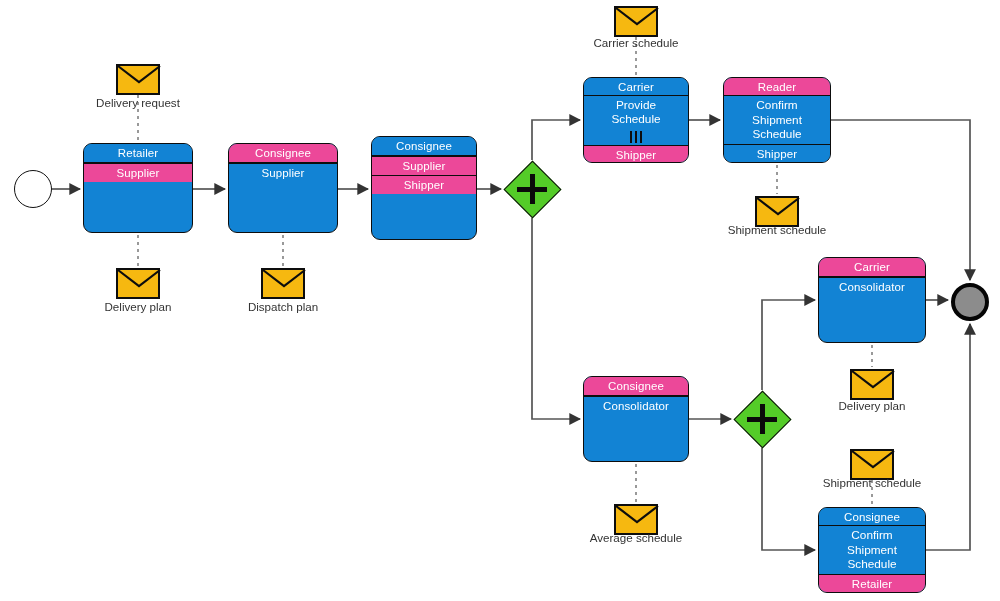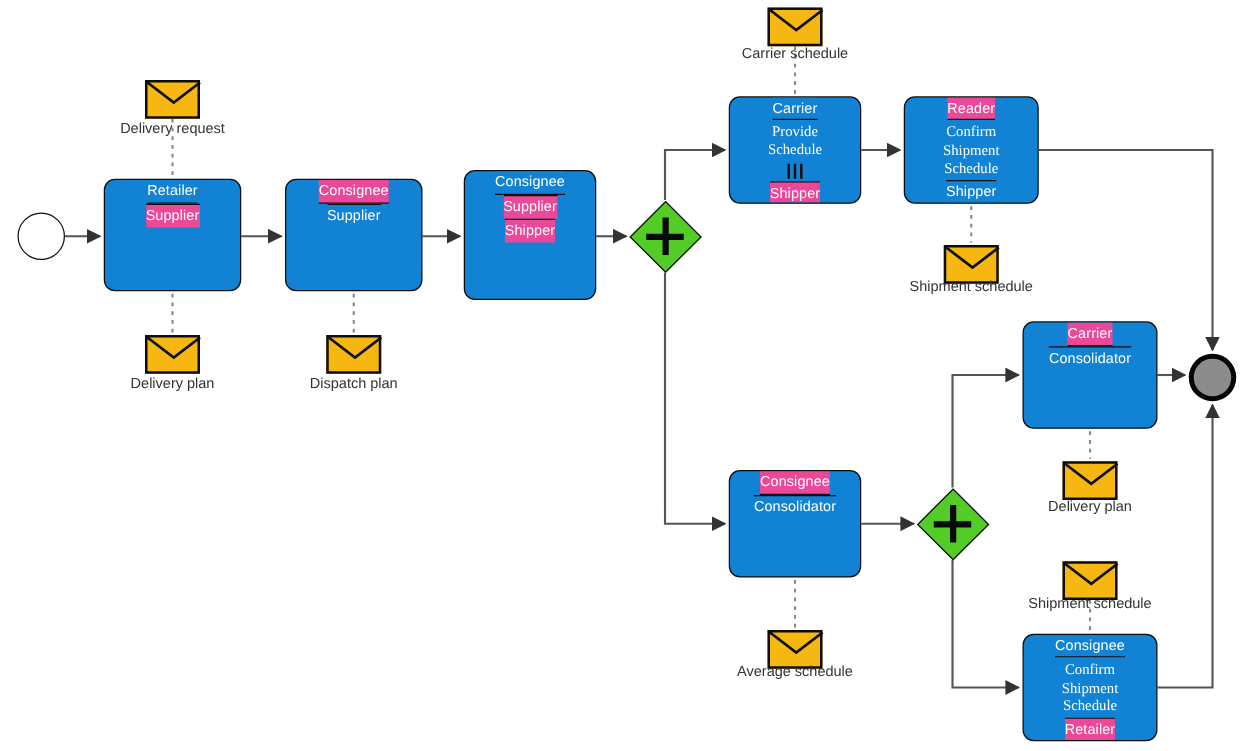--- a/index.html
+++ b/index.html
@@ -31,21 +31,20 @@
   .task {
     position: absolute;
     box-sizing: border-box;
     border: 1.6px solid #0d0d0d;
     border-radius: 9px;
     background: #1283D4;
     overflow: hidden;
     display: flex;
     flex-direction: column;
     box-shadow: 0 0 0 0 rgba(0,0,0,0);
-    align-items: center;
   }
   .lane {
     box-sizing: border-box;
     text-align: center;
     color: #ffffff;
     font-size: 11.5px;
     line-height: 19px;
     height: 19px;
     letter-spacing: .1px;
     white-space: nowrap;
@@ -63,21 +62,20 @@
     color: #ffffff;
     font-size: 11.8px;
     line-height: 14.5px;
     display: flex;
     flex-direction: column;
     align-items: center;
     justify-content: center;
     text-align: center;
     padding: 2px 13px;
     position: relative;
-    font-family: Liberation Serif, serif;
   }
   .task-label { display: block; }
 
   
   .marker-parallel {
     margin-top: 4px;
     width: 13px;
     height: 12px;
     display: flex;
     justify-content: space-between;

